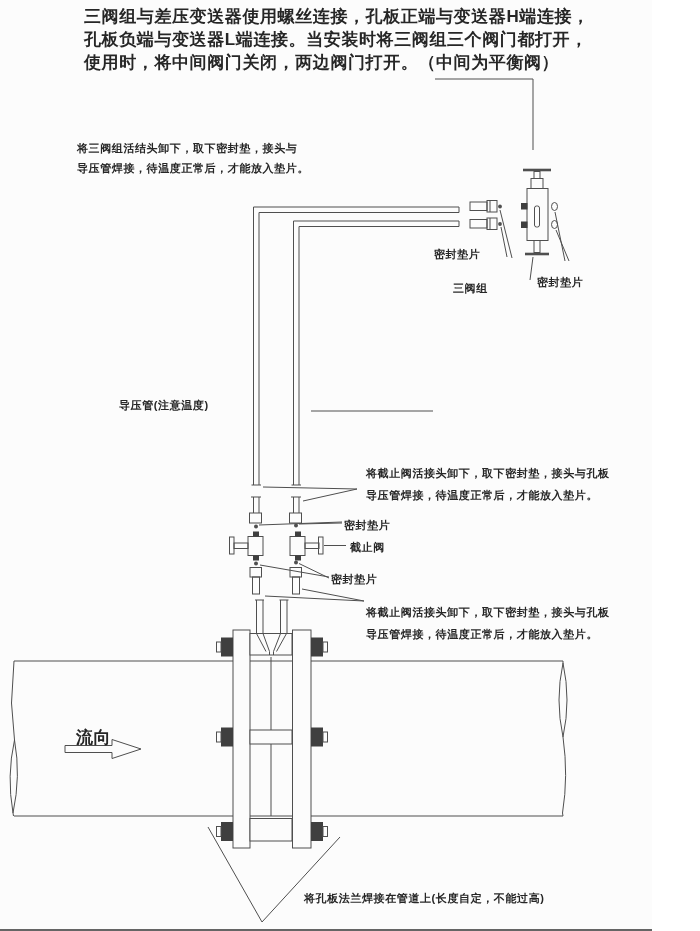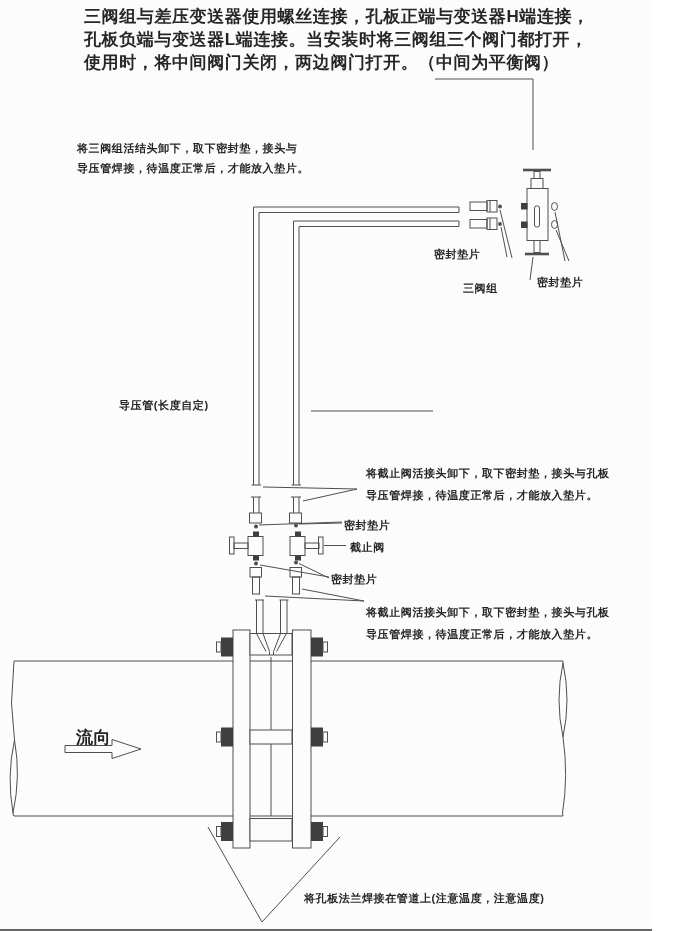--- a/index.html
+++ b/index.html
@@ -203,37 +203,37 @@
 
   <div class="note big" style="left:84px; top:5px;">三阀组与差压变送器使用螺丝连接，孔板正端与变送器H端连接，
 孔板负端与变送器L端连接。当安装时将三阀组三个阀门都打开，
 使用时，将中间阀门关闭，两边阀门打开。（中间为平衡阀）</div>
 
   <div class="note lh20" style="left:77px; top:138px;">将三阀组活结头卸下，取下密封垫，接头与
 导压管焊接，待温度正常后，才能放入垫片。</div>
 
   <div class="lbl" style="left:434px; top:243px;">密封垫片</div>
 
-  <div class="lbl" style="left:463px; top:277px;">三阀组</div>
+  <div class="lbl" style="left:453px; top:277px;">三阀组</div>
 
   <div class="lbl" style="left:537px; top:271px;">密封垫片</div>
 
-  <div class="lbl" style="left:119px; top:394px;">导压管(长度自定)</div>
+  <div class="lbl" style="left:119px; top:394px;">导压管(注意温度)</div>
 
 
   <div class="note" style="left:366px; top:462px;">将截止阀活接头卸下，取下密封垫，接头与孔板
 导压管焊接，待温度正常后，才能放入垫片。</div>
 
   <div class="lbl" style="left:344px; top:514px;">密封垫片</div>
 
   <div class="lbl" style="left:350px; top:536px;">截止阀</div>
 
   <div class="lbl" style="left:331px; top:568px;">密封垫片</div>
 
   <div class="note" style="left:366px; top:601px;">将截止阀活接头卸下，取下密封垫，接头与孔板
 导压管焊接，待温度正常后，才能放入垫片。</div>
 
   <div class="lbl big" style="left:76px; top:726px;">流向</div>
 
-  <div class="note" style="left:304px; top:887px;">将孔板法兰焊接在管道上(注意温度，注意温度)</div>
+  <div class="note" style="left:304px; top:887px;">将孔板法兰焊接在管道上(长度自定，不能过高)</div>
 
   <div class="bottom-edge"></div>
 </div>
 
 </body></html>

